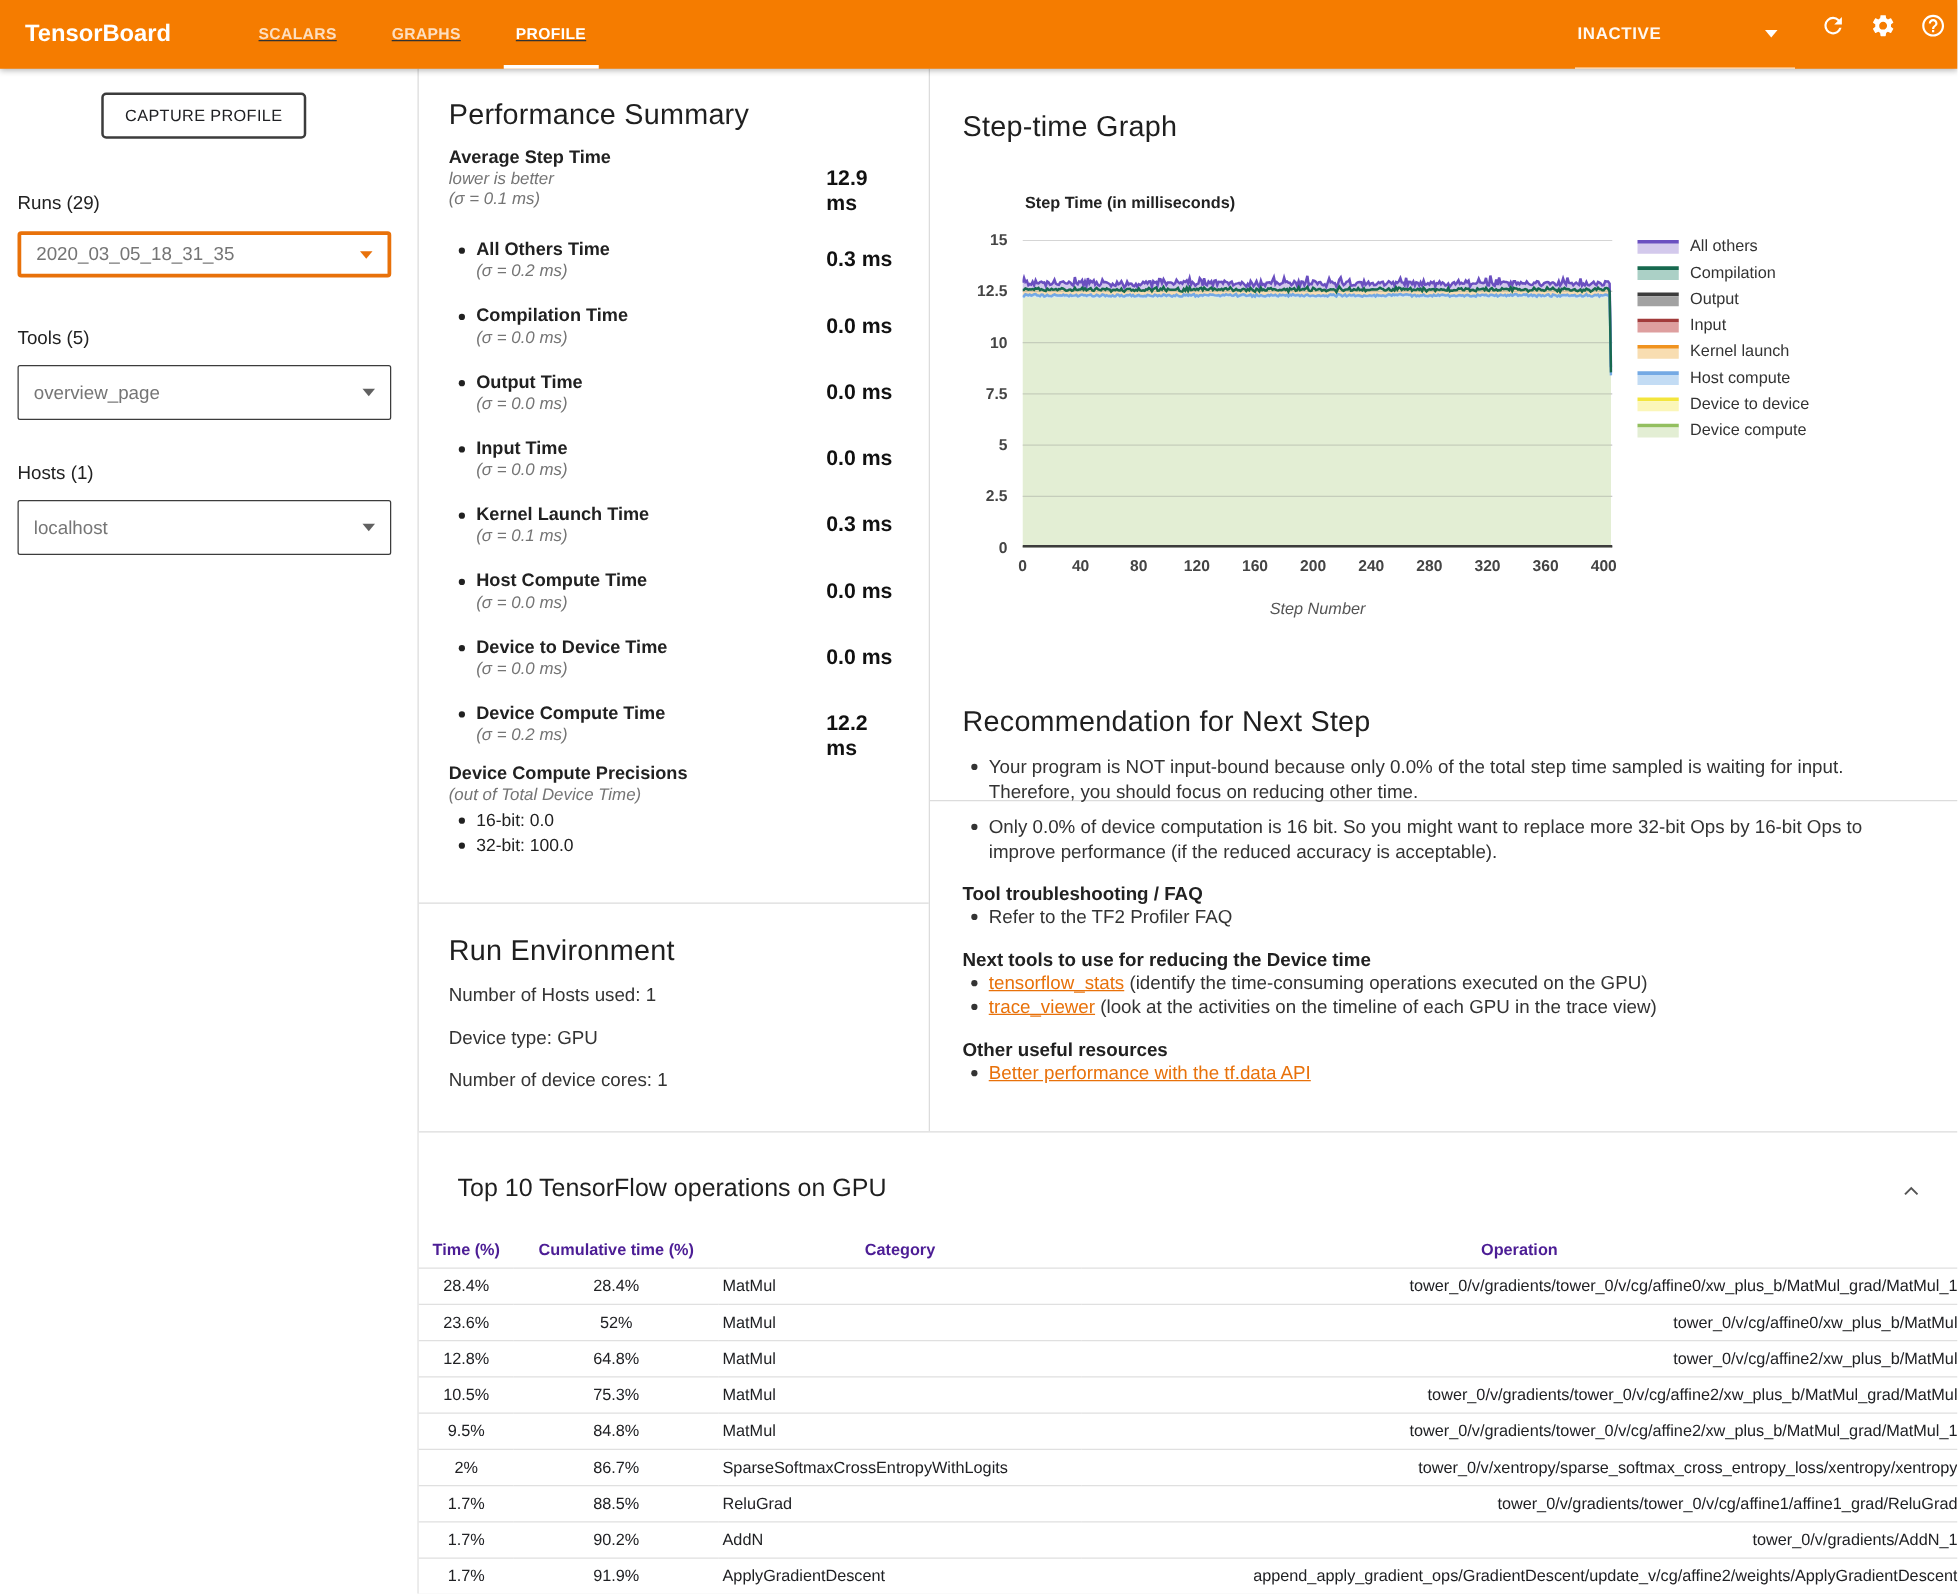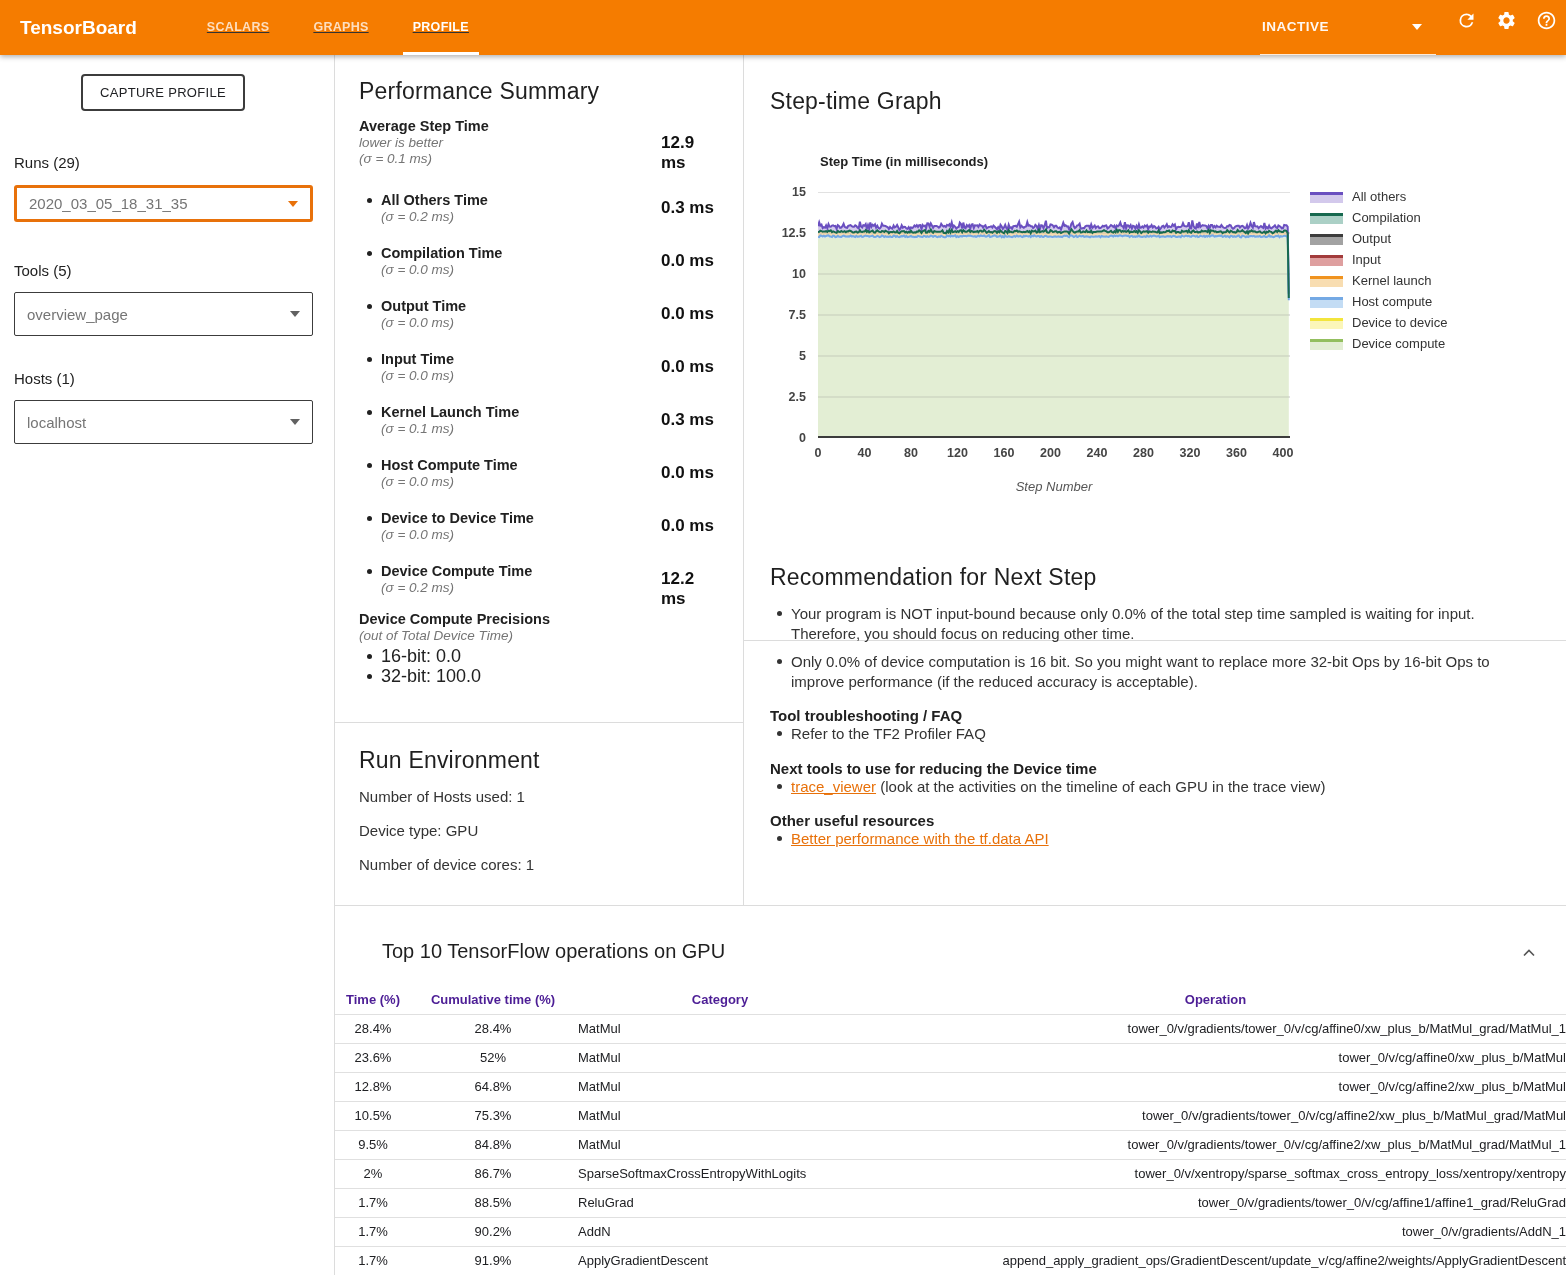--- a/index.html
+++ b/index.html
@@ -46,21 +46,21 @@
 .metric{margin-top:19px;position:relative;padding-left:22px;}
 .metric:first-of-type{margin-top:24px;}
 .metric::before{content:"";position:absolute;left:8px;top:7px;width:5px;height:5px;border-radius:50%;background:#212121;}
 .m-label{font-size:14.5px;font-weight:bold;color:#212121;line-height:18px;}
 .m-sub{font-size:13.5px;font-style:italic;color:#757575;line-height:16px;}
 .m-value{position:absolute;left:282px;font-size:17px;font-weight:bold;color:#111;margin-left:20px;}
 .avg-metric .m-value{top:16px;}
 .metric .m-value{top:7px;}
 .precisions{margin-top:14px;}
 .precisions ul{list-style:none;margin-top:2px;}
-.precisions li{position:relative;padding-left:22px;font-size:18px;color:#212121;line-height:20px;}
+.precisions li{position:relative;padding-left:22px;font-size:14px;color:#212121;line-height:20px;}
 .precisions li::before{content:"";position:absolute;left:8px;top:8px;width:5px;height:5px;border-radius:50%;background:#212121;}
 .run-env{position:absolute;left:0;top:668px;right:0;bottom:0;padding:24px;}
 .run-env p{font-size:15px;color:#333;margin-top:17px;}
 .run-env p:first-of-type{margin-top:14px;}
 
 
 .graph-card{position:absolute;left:409px;top:0;right:0;height:586px;border-bottom:1px solid #dcdcdc;padding:33px 26px;}
 .chart-title{position:absolute;left:76px;top:99px;font-size:13px;font-weight:bold;color:#222;}
 .plot{position:absolute;left:74px;top:137px;width:472px;height:246px;}
 .ytick{position:absolute;left:0;width:62px;text-align:right;font-size:12.5px;font-weight:bold;color:#444;transform:translateY(-50%);}
@@ -79,21 +79,21 @@
 .rec-bullets{margin-top:13px;max-width:776px;}
 .rec-bullets li{position:relative;padding-left:21px;font-size:15px;line-height:19.5px;color:#333;margin-bottom:9px;}
 .rec-bullets li::before{content:"";position:absolute;left:7px;top:7px;width:5px;height:5px;border-radius:50%;background:#333;}
 .rec-h{font-size:15px;font-weight:bold;color:#212121;margin-top:16px;}
 .rec-list li{position:relative;padding-left:21px;font-size:15px;line-height:19.5px;color:#333;}
 .rec-list li::before{content:"";position:absolute;left:7px;top:7px;width:5px;height:5px;border-radius:50%;background:#333;}
 a.rec-link{color:#e8710a;text-decoration:underline;cursor:pointer;}
 
 
 .ops-card{position:absolute;left:0;top:850px;right:0;bottom:0;border-top:1px solid #dcdcdc;background:#fff;}
-.ops-title{position:absolute;left:47px;top:34px;font-size:20px;font-weight:400;color:#1f1f1f;}
+.ops-title{position:absolute;left:31px;top:34px;font-size:20px;font-weight:400;color:#1f1f1f;}
 .collapse-btn{position:absolute;right:28px;top:38px;width:18px;height:18px;cursor:pointer;}
 .ops-table{position:absolute;left:0;right:0;top:79px;border-collapse:collapse;width:100%;table-layout:fixed;}
 .ops-table th{font-size:13px;font-weight:bold;color:#4c1d95;height:29px;text-align:center;border-bottom:1px solid #e0e0e0;}
 .ops-table td{font-size:13px;color:#202124;height:29px;border-bottom:1px solid #e0e0e0;white-space:nowrap;overflow:hidden;}
 .ops-table td.c1,.ops-table td.c2{text-align:center;}
 .ops-table td.c3{text-align:left;padding-left:3px;}
 .ops-table td.c4{text-align:right;padding-left:6px;}
 </style>
 </head>
 <body>
@@ -336,20 +336,21 @@
     <ul class="rec-bullets" id="rec-bullets">
         <li>Your program is NOT input-bound because only 0.0% of the total step time sampled is waiting for input. Therefore, you should focus on reducing other time.</li>
         <li>Only 0.0% of device computation is 16 bit. So you might want to replace more 32-bit Ops by 16-bit Ops to improve performance (if the reduced accuracy is acceptable).</li>
       </ul>
     <div class="rec-h">Tool troubleshooting / FAQ</div>
     <ul class="rec-list">
       <li>Refer to the TF2 Profiler FAQ</li>
     </ul>
     <div class="rec-h">Next tools to use for reducing the Device time</div>
     <ul class="rec-list" id="tool-links">
+        <li><a class="rec-link">tensorflow_stats</a><span> (identify the time-consuming operations executed on the GPU)</span></li>
         <li><a class="rec-link">trace_viewer</a><span> (look at the activities on the timeline of each GPU in the trace view)</span></li>
       </ul>
     <div class="rec-h">Other useful resources</div>
     <ul class="rec-list">
       <li><a class="rec-link">Better performance with the tf.data API</a></li>
     </ul>
   </div>
 
   <div class="ops-card">
     <div class="ops-title">Top 10 TensorFlow operations on GPU</div>

